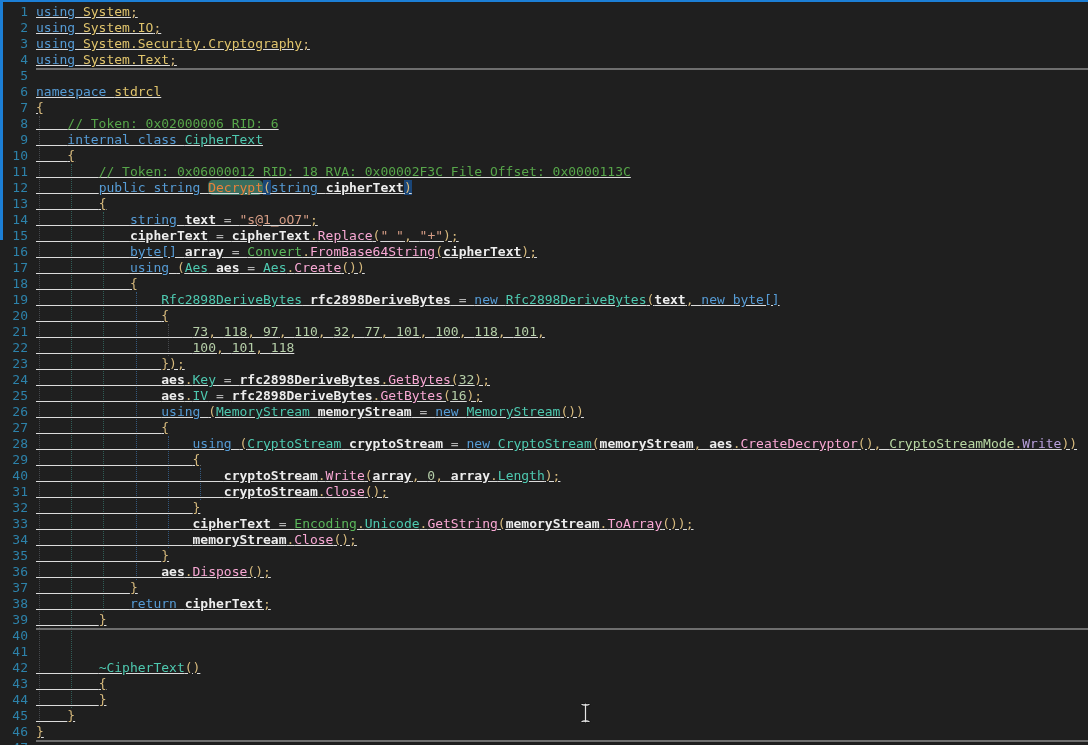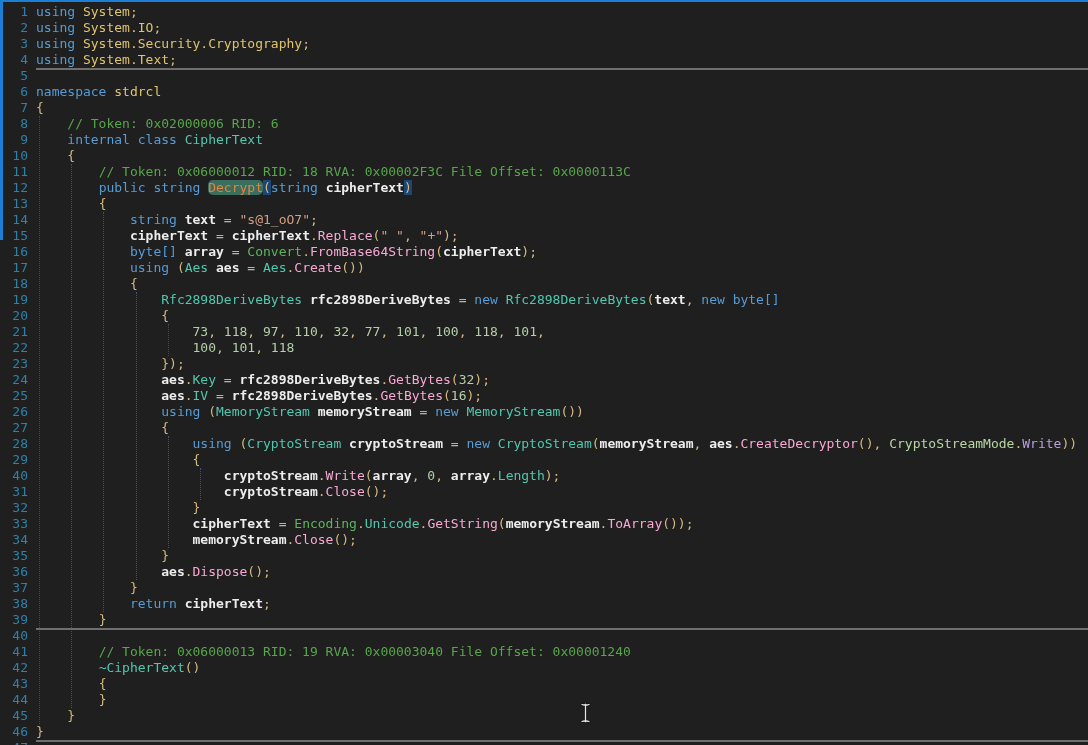--- a/index.html
+++ b/index.html
@@ -10,21 +10,21 @@
     font-size:13px;line-height:16px;
   }
   .top-accent{position:absolute;top:0;left:0;width:1088px;height:2px;background:#1c7fd6;z-index:5;}
   .left-accent{position:absolute;top:0;left:0;width:3px;height:240px;background:#1c7fd6;z-index:5;}
   .editor{position:absolute;top:0;left:0;width:1088px;height:745px;padding-top:4px;box-sizing:border-box;}
   .row{display:flex;height:16px;position:relative;z-index:2;}
   .ln{
     flex:0 0 28px;text-align:right;color:#2d82aa;white-space:pre;
     user-select:none;
   }
-  .code{white-space:pre;margin-left:8px;color:#dcdcdc;}
+  .code{white-space:pre;margin-left:8px;color:#dcdcdc;text-decoration:underline;}
   .code span{white-space:pre;}
   
   .tk-kw{color:#569cd6;}
   .tk-ns{color:#e0c46c;}
   .tk-ty{color:#4ec9b0;}
   .tk-st{color:#5bb75b;margin-top:43px;}
   .tk-m{color:#f9a8d4;}
   .tk-loc{color:#ededed;font-weight:bold;}
   .tk-str{color:#d69d85;}
   .tk-num{color:#b5cea8;}
@@ -209,21 +209,20 @@
     <div class="row">
       <span class="ln">39</span>
       <span class="code"><span class="tk-pl">        </span><span class="tk-pn">}</span></span>
     </div>
     <div class="row">
       <span class="ln">40</span>
       <span class="code"></span>
     </div>
     <div class="row">
       <span class="ln">41</span>
-      <span class="code"><span class="tk-pl">        </span><span class="tk-cm">// Token: 0x06000013 RID: 19 RVA: 0x00003040 File Offset: 0x00001240</span></span>
     </div>
     <div class="row">
       <span class="ln">42</span>
       <span class="code"><span class="tk-pl">        </span><span class="tk-ty">~CipherText</span><span class="tk-pn">()</span></span>
     </div>
     <div class="row">
       <span class="ln">43</span>
       <span class="code"><span class="tk-pl">        </span><span class="tk-pn">{</span></span>
     </div>
     <div class="row">

